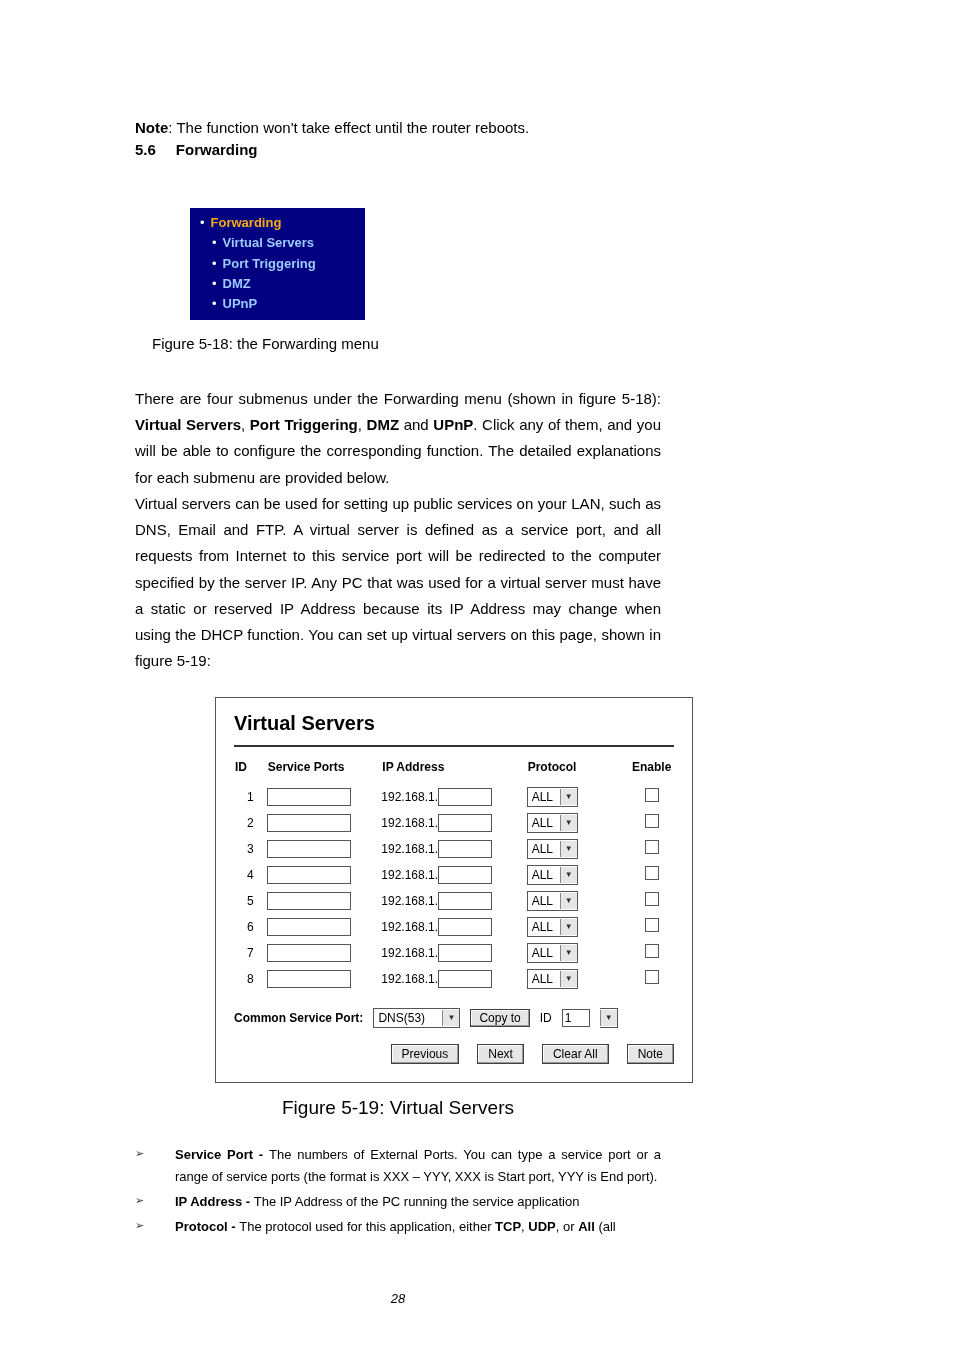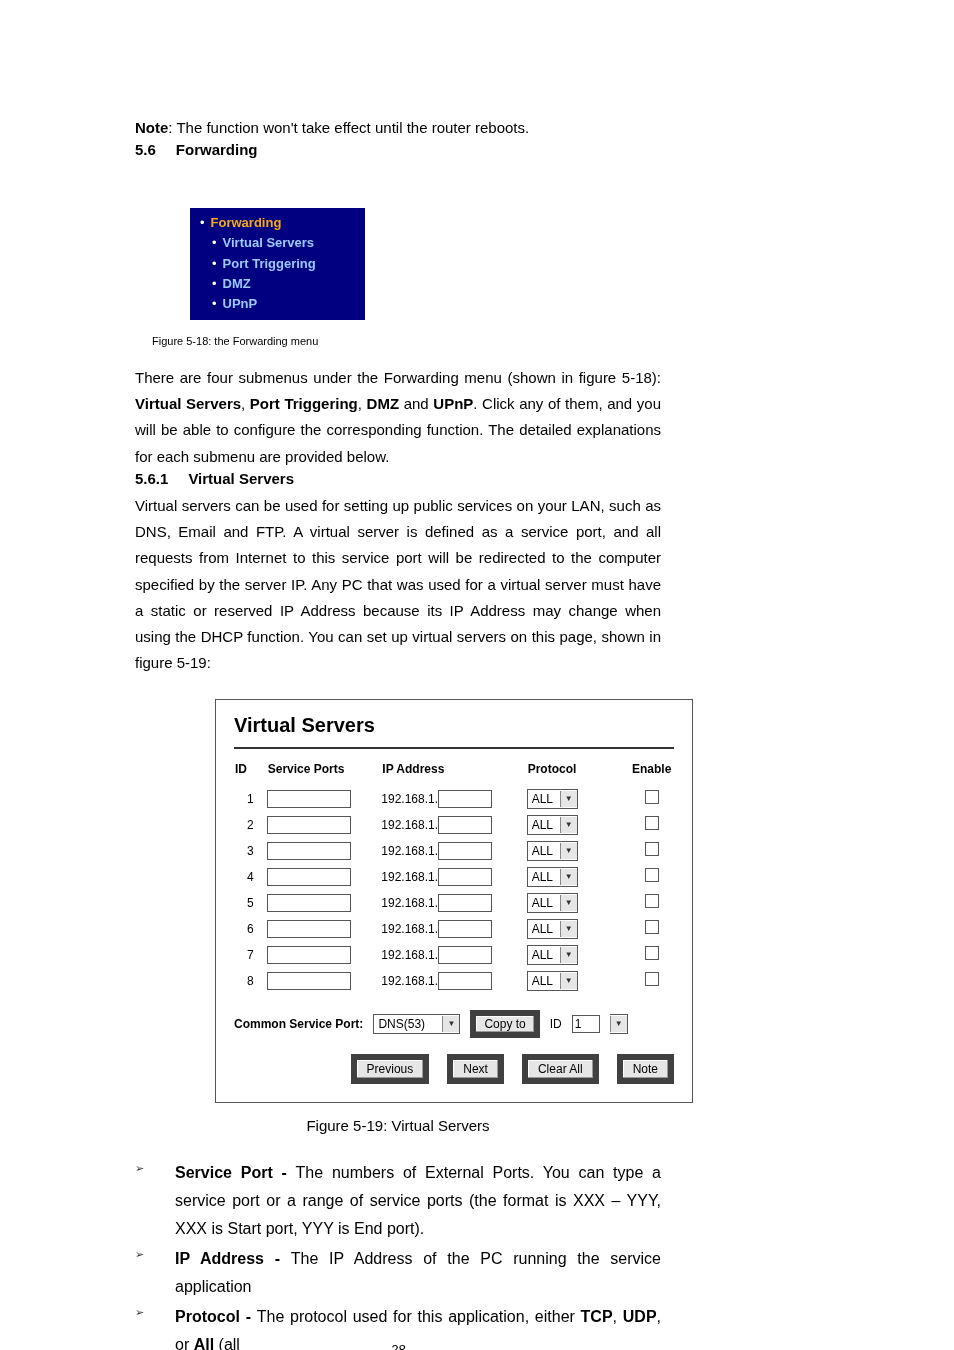--- a/index.html
+++ b/index.html
@@ -47,23 +47,23 @@
   .nav-sub .nav-bullet { margin-left: 22px; }
   .nav-top .nav-label {
     color: #f7a91b;
     font-weight: bold;
   }
   .nav-sub .nav-label {
     color: #9cc9ff;
     font-weight: bold;
   }
   .fig-caption-18 {
-    font-size: 11px;
+    font-size: 15px;
     margin-left: 17px;
-    margin-bottom: 18px;
+    margin-bottom: 34px;
   }
 
   .section-num {
     font-size: 15px;
     font-weight: bold;
     margin-bottom: 6px;
   }
   .section-num .hnum { margin-right: 20px; }
 
   
@@ -152,21 +152,21 @@
   .csp-row {
     display: flex;
     align-items: center;
     gap: 10px;
     margin-top: 16px;
     font-size: 11px;
   }
   .csp-label { font-weight: bold; font-size: 12px; }
   .btn {
     display: inline-block;
-    border: 6px solid #404040;
+    border: 1px solid #404040;
     background: #e6e6e6;
     font-size: 12px;
     padding: 2px 10px;
     font-family: Arial, sans-serif;
     color: #000;
     box-shadow: inset -1px -1px 0 #999, inset 1px 1px 0 #fff;
   }
   .btn.smaller { padding: 1px 8px; }
   .id-label { font-size: 12px; }
   .id-input {
@@ -177,34 +177,34 @@
     padding: 0 2px;
     box-sizing: content-box;
   }
   .vs-buttons {
     display: flex;
     gap: 18px;
     margin-top: 16px;
     justify-content: flex-end;
   }
   .fig-caption-19 {
-    font-size: 15px;
+    font-size: 19px;
     text-align: center;
     margin: 0 0 25px 0;
   }
 
   ul.bullets {
     list-style: none;
     padding: 0;
     margin: 0;
   }
   ul.bullets li {
     position: relative;
     padding-left: 40px;
-    font-size: 16px;
+    font-size: 13px;
     line-height: 1.75;
     text-align: justify;
     margin-bottom: 2px;
   }
   ul.bullets li::before {
     content: "➢";
     position: absolute;
     left: 0;
     top: 0;
     font-size: 11px;
@@ -254,23 +254,20 @@
       <span class="nav-bullet">•</span>
       <span class="nav-label">UPnP</span>
     </div>
   </div>
   <div class="fig-caption-18">Figure 5-18: the Forwarding menu</div>
 
   <div class="body-text">
     <span>There are four submenus under the Forwarding menu (shown in figure 5-18): </span><span class="bold">Virtual Servers</span><span>, </span><span class="bold">Port Triggering</span><span>, </span><span class="bold">DMZ</span><span> and </span><span class="bold">UPnP</span><span>. Click any of them, and you will be able to configure the corresponding function. The detailed explanations for each submenu are provided below.</span>
   </div>
 
-  <div class="section-num">
-    <span class="hnum">5.6.1</span><span>Virtual Servers</span>
-  </div>
 
   <div class="body-text">Virtual servers can be used for setting up public services on your LAN, such as DNS, Email and FTP. A virtual server is defined as a service port, and all requests from Internet to this service port will be redirected to the computer specified by the server IP. Any PC that was used for a virtual server must have a static or reserved IP Address because its IP Address may change when using the DHCP function. You can set up virtual servers on this page, shown in figure 5-19:</div>
 
   <div class="vs-figure">
     <div class="vs-title">Virtual Servers</div>
     <table class="vs">
       <thead>
         <tr>
           <th class="col-id">ID</th>
           <th class="col-sp">Service Ports</th>

